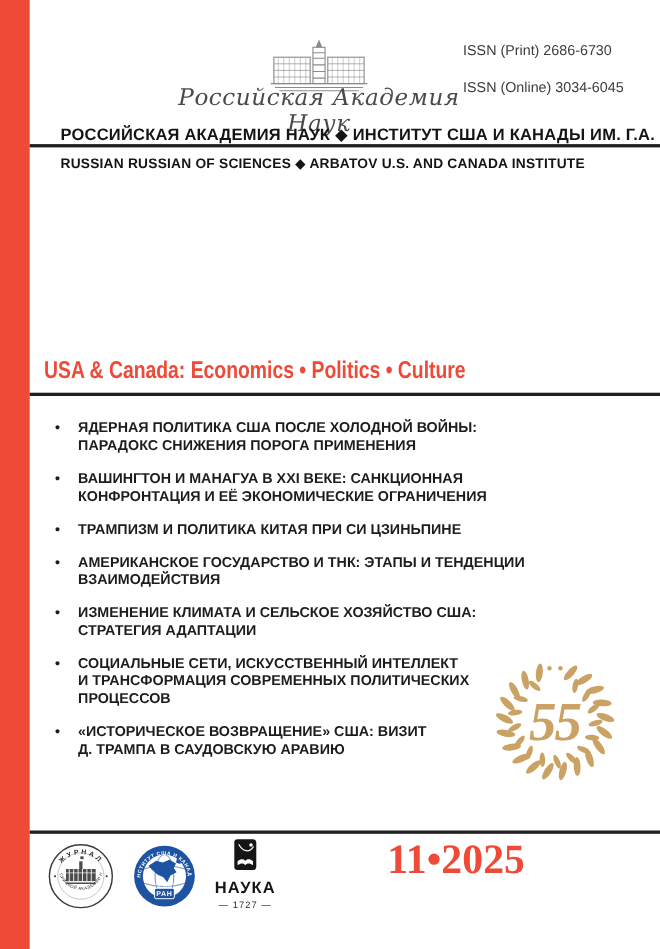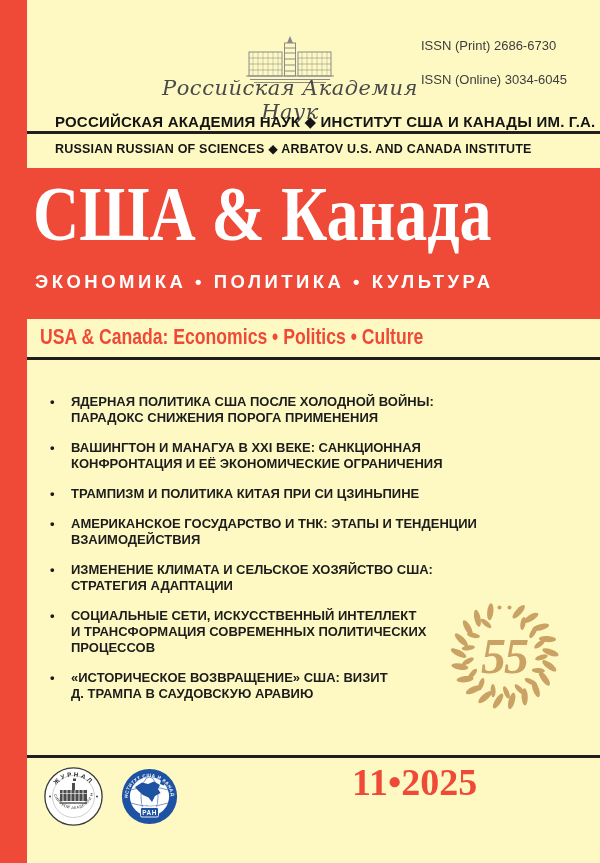--- a/index.html
+++ b/index.html
@@ -1,19 +1,19 @@
 <!DOCTYPE html>
 <html style="--red: #EF4937; --gold: #C9A264; --blue: #1E52A2;"><head>
 <meta charset="utf-8">
 <style>
   :root{
     --red:#EF4937; --gold:#C9A264; --blue:#1E52A2; --ink:#1c1c1c;
   }
   html,body{margin:0;padding:0;background:#777;}
-  .page{position:relative;width:600px;height:863px;background:#fef9c3;overflow:hidden;
+  .page{position:relative;width:600px;height:863px;background:#ffffff;overflow:hidden;
         font-family:"Liberation Sans","DejaVu Sans",sans-serif;margin:0 auto;text-decoration:underline;}
   .abs{position:absolute;}
 
   
   .left-strip{left:0;top:0;width:27px;height:863px;background:var(--red);}
 
   
   .issn{left:421px;top:37px;font-size:13px;line-height:1.32;color:#3d3d3d;white-space:pre-line;}
   .script{left:150px;top:76px;width:280px;text-align:center;
           font-family:"DejaVu Serif","Liberation Serif",serif;font-style:italic;
@@ -33,21 +33,21 @@
 
   
   .subtitle-en{left:40px;top:324px;color:var(--red);font-weight:bold;font-size:22px;
                white-space:nowrap;transform:scaleX(.8);transform-origin:left top;}
   .rule2{top:357px;height:3px;}
 
   
   .articles{left:50px;top:381px;width:430px;list-style:none;margin:0;padding:0;}
   .articles li{position:relative;padding-left:21px;margin-bottom:14px;
                font-size:13px;line-height:16px;font-weight:bold;color:var(--ink);
-               white-space:pre-line;margin-top:13px;}
+               white-space:pre-line;}
   .articles li::before{content:"•";position:absolute;left:0;top:0;}
 
   
   .wreath{left:447px;top:598px;}
   .gold-fill{fill:var(--gold);}
   .wreath-num{font-family:"Liberation Serif","DejaVu Serif",serif;font-weight:bold;font-style:italic;}
 
   
   .rule3{top:755px;height:3px;}
   .seal1{left:43px;top:766px;}
@@ -84,24 +84,20 @@
       <path d="M2 42 H90 M6 45.5 H86 M10 48.5 H82" stroke-width="1"></path>
     </g>
   </svg>
 
   <div class="abs script">Российская Академия Наук</div>
 
   <div class="abs org-ru">РОССИЙСКАЯ АКАДЕМИЯ НАУК  ◆  ИНСТИТУТ США И КАНАДЫ ИМ. Г.А. АРБАТОВА</div>
   <div class="abs rule rule1"></div>
   <div class="abs org-en">RUSSIAN RUSSIAN OF SCIENCES  ◆  ARBATOV U.S. AND CANADA INSTITUTE</div>
 
-  <div class="abs red-block">
-    <div class="abs title">США &amp; Канада</div>
-    <div class="abs subtitle-ru">ЭКОНОМИКА • ПОЛИТИКА • КУЛЬТУРА</div>
-  </div>
 
   <div class="abs subtitle-en">USA &amp; Canada: Economics • Politics • Culture</div>
   <div class="abs rule rule2"></div>
 
   <ul class="abs articles">
     <li>ЯДЕРНАЯ ПОЛИТИКА США ПОСЛЕ ХОЛОДНОЙ ВОЙНЫ:
 ПАРАДОКС СНИЖЕНИЯ ПОРОГА ПРИМЕНЕНИЯ</li>
     <li>ВАШИНГТОН И МАНАГУА В XXI ВЕКЕ: САНКЦИОННАЯ
 КОНФРОНТАЦИЯ И ЕЁ ЭКОНОМИЧЕСКИЕ ОГРАНИЧЕНИЯ</li>
     <li>ТРАМПИЗМ И ПОЛИТИКА КИТАЯ ПРИ СИ ЦЗИНЬПИНЕ</li>
@@ -209,16 +205,26 @@
     <text font-size="4.6" font-weight="bold" fill="#fff" letter-spacing=".5">
       <textPath href="#si-top" startOffset="50%" text-anchor="middle">ИНСТИТУТ США И КАНАДЫ</textPath>
     </text>
     <text font-size="3.1" fill="#fff" letter-spacing=".3">
       <textPath href="#si-bot" startOffset="50%" text-anchor="middle">ИМ. Г.А. АРБАТОВА</textPath>
     </text>
     <rect x="19.5" y="39.5" width="18" height="9.5" rx="1.5" class="seal-blue-fill" stroke="#fff" stroke-width=".9"></rect>
     <text x="28.5" y="46.8" font-size="6.4" font-weight="bold" fill="#fff" text-anchor="middle" letter-spacing=".6">РАН</text>
   </svg>
 
+  <div class="abs nauka">
+    <svg width="22" height="30" viewBox="0 0 22 30">
+      <rect x="1" y="1" width="20" height="28" rx="3" fill="#151515"></rect>
+      <path d="M4 21 C7 18.5 9.8 18.7 11 20.8 C12.2 18.7 15 18.5 18 21 L18 24.5 C15 22.5 12.3 22.6 11 24.6 C9.7 22.6 7 22.5 4 24.5 Z" fill="#fff"></path>
+      <path d="M5 5.5 C8.5 12 14.5 14 18.5 7.5" fill="none" stroke="#fff" stroke-width="1.1"></path>
+      <circle cx="16.2" cy="6.2" r="1.6" fill="#fff"></circle>
+    </svg>
+    <div class="nauka-name">НАУКА</div>
+    <div class="nauka-year">— 1727 —</div>
+  </div>
 
   <div class="abs issue">11•2025</div>
 
 </div>
 
 </body></html>

